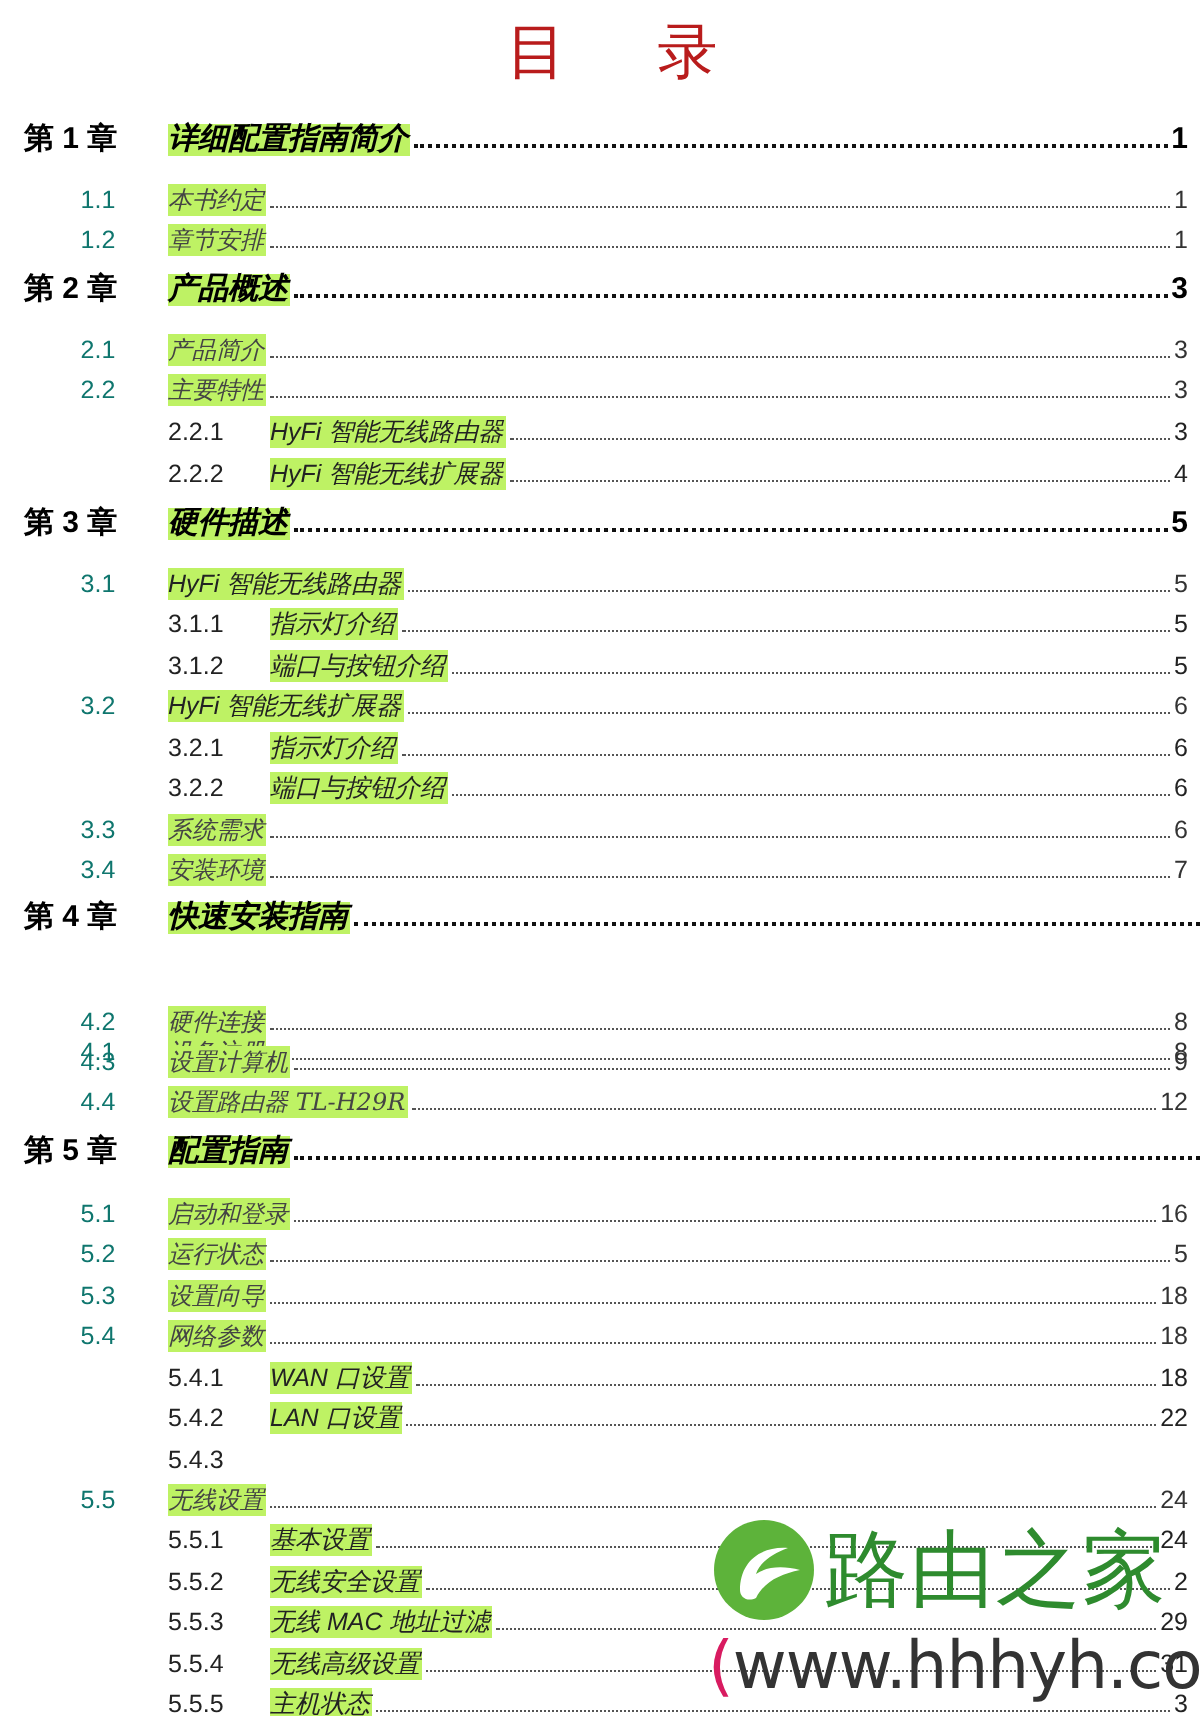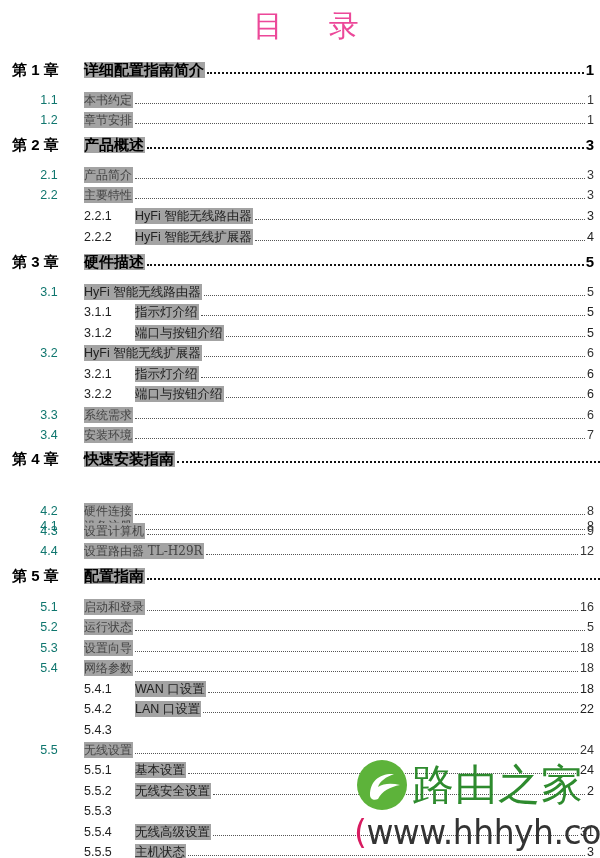--- a/index.html
+++ b/index.html
@@ -3,33 +3,33 @@
 <meta charset="utf-8">
 <style>
   html, body { margin: 0; padding: 0; background: #ffffff; }
   body {
     width: 600px; height: 858px; overflow: hidden; position: relative;
     font-family: "Liberation Sans", "DejaVu Sans", sans-serif; color: #1a1a1a;
   }
   .title {
     position: absolute; top: 6px; left: 0; width: 600px; text-align: center;
     font-family: "DejaVu Serif", "Liberation Serif", serif;
-    font-size: 30px; letter-spacing: 18px; font-weight: normal; color: #ec4899;
+    font-size: 30px; letter-spacing: 18px; font-weight: normal; color: #b91c1c;
     padding-left: 30px; box-sizing: border-box;
   }
   .toc { position: absolute; top: 0; left: 0; width: 600px; }
   .row {
     position: absolute; left: 0; width: 600px; height: 20px;
     display: flex; align-items: flex-end; font-size: 12.5px; line-height: 16px;
   }
   .row .num { position: absolute; }
   .row .label-wrap {
     position: absolute; right: 6px; display: flex; align-items: flex-end;
   }
-  .row .label { white-space: nowrap; background: #a3a3a3; padding-right: 1px; }
+  .row .label { white-space: nowrap; background: #bef264; padding-right: 1px; font-style: italic; }
   .row .leader {
     flex: 1; border-bottom: 1.5px dotted #555; margin: 0 2px 4px 2px; height: 1px;
   }
   .row .page { white-space: nowrap; text-align: right; }
 
   
   .row.chapter { font-size: 15px; font-weight: bold; color: #000; }
   .row.chapter .num { left: 12px; }
   .row.chapter .label-wrap { left: 84px; }
   .row.chapter .leader { border-bottom: 2px dotted #111; }
@@ -319,20 +319,25 @@
     <div class="row subsection" style="top: 779px;">
       <span class="num">5.5.2</span>
       <span class="label-wrap">
         <span class="label">无线安全设置</span>
         <span class="leader"></span>
         <span class="page">2</span>
       </span>
     </div>
     <div class="row subsection" style="top: 799px;">
       <span class="num">5.5.3</span>
+      <span class="label-wrap">
+        <span class="label">无线 MAC 地址过滤</span>
+        <span class="leader"></span>
+        <span class="page">29</span>
+      </span>
     </div>
     <div class="row subsection" style="top: 820px;">
       <span class="num">5.5.4</span>
       <span class="label-wrap">
         <span class="label">无线高级设置</span>
         <span class="leader"></span>
         <span class="page">31</span>
       </span>
     </div>
     <div class="row subsection" style="top: 840px;">

